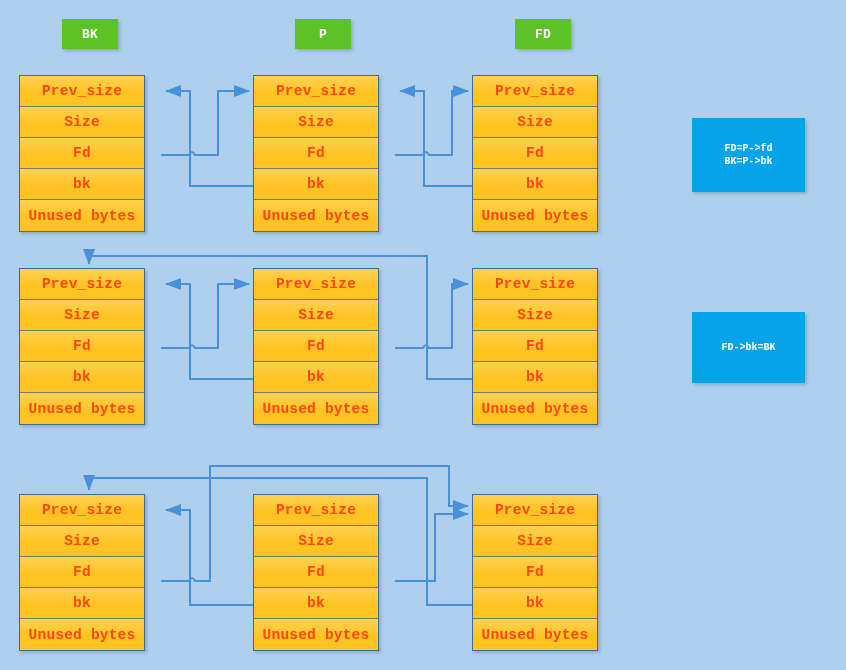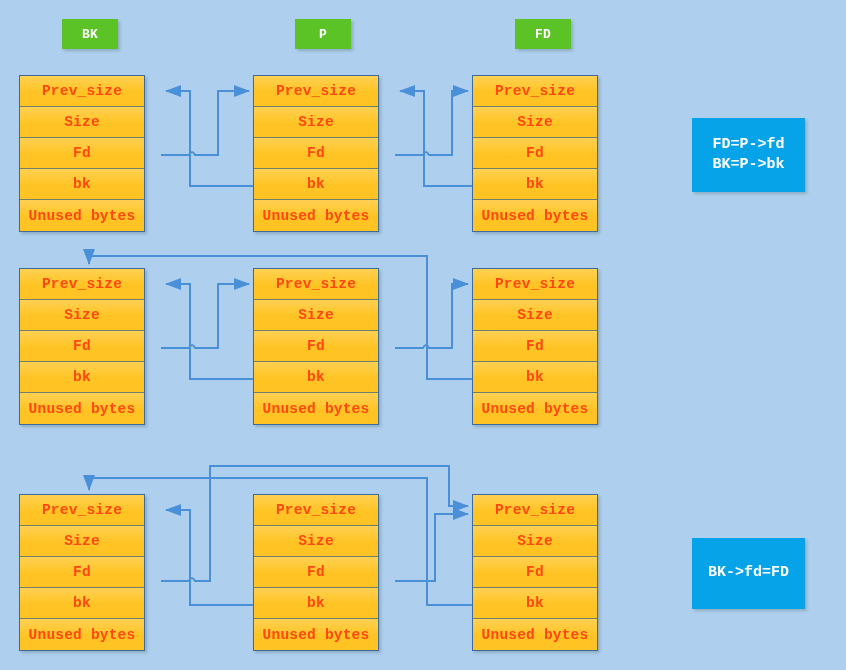--- a/index.html
+++ b/index.html
@@ -56,21 +56,21 @@
   }
   .chunk .cell:last-child {
     border-bottom: none;
   }
 
   
   .note {
     position: absolute;
     background: #06a3e8;
     color: #ffffff;
-    font-size: 15px;
+    font-size: 10px;
     font-weight: bold;
     display: flex;
     flex-direction: column;
     align-items: center;
     justify-content: center;
     box-shadow: 2px 2px 3px rgba(0,0,0,0.18);
     line-height: 1.35;
   }
 
   
@@ -166,22 +166,22 @@
     <div class="cell">Size</div>
     <div class="cell">Fd</div>
     <div class="cell">bk</div>
     <div class="cell">Unused bytes</div>
   </div>
 
   <div class="note" style="left:692px; top:118px; width:113px; height:74px;">
     <div>FD=P-&gt;fd</div>
     <div>BK=P-&gt;bk</div>
   </div>
-  <div class="note" style="left:692px; top:538px; width:113px; height:71px;">
-    <div>BK-&gt;fd=FD</div>
+  <div class="note" style="left:692px; top:312px; width:113px; height:71px;">
+    <div>FD-&gt;bk=BK</div>
   </div>
 
   <svg id="wires" viewBox="0 0 846 670">
     <defs>
       <marker id="ah" markerWidth="9" markerHeight="9" refX="7.5" refY="3.2" orient="auto" markerUnits="strokeWidth">
         <path d="M0,0.2 L8,3.2 L0,6.2 z" fill="#4a90d9"></path>
       </marker>
       <marker id="ahd" markerWidth="9" markerHeight="9" refX="7.5" refY="3.2" orient="auto" markerUnits="strokeWidth">
         <path d="M0,0.2 L8,3.2 L0,6.2 z" fill="#4a90d9"></path>
       </marker>

